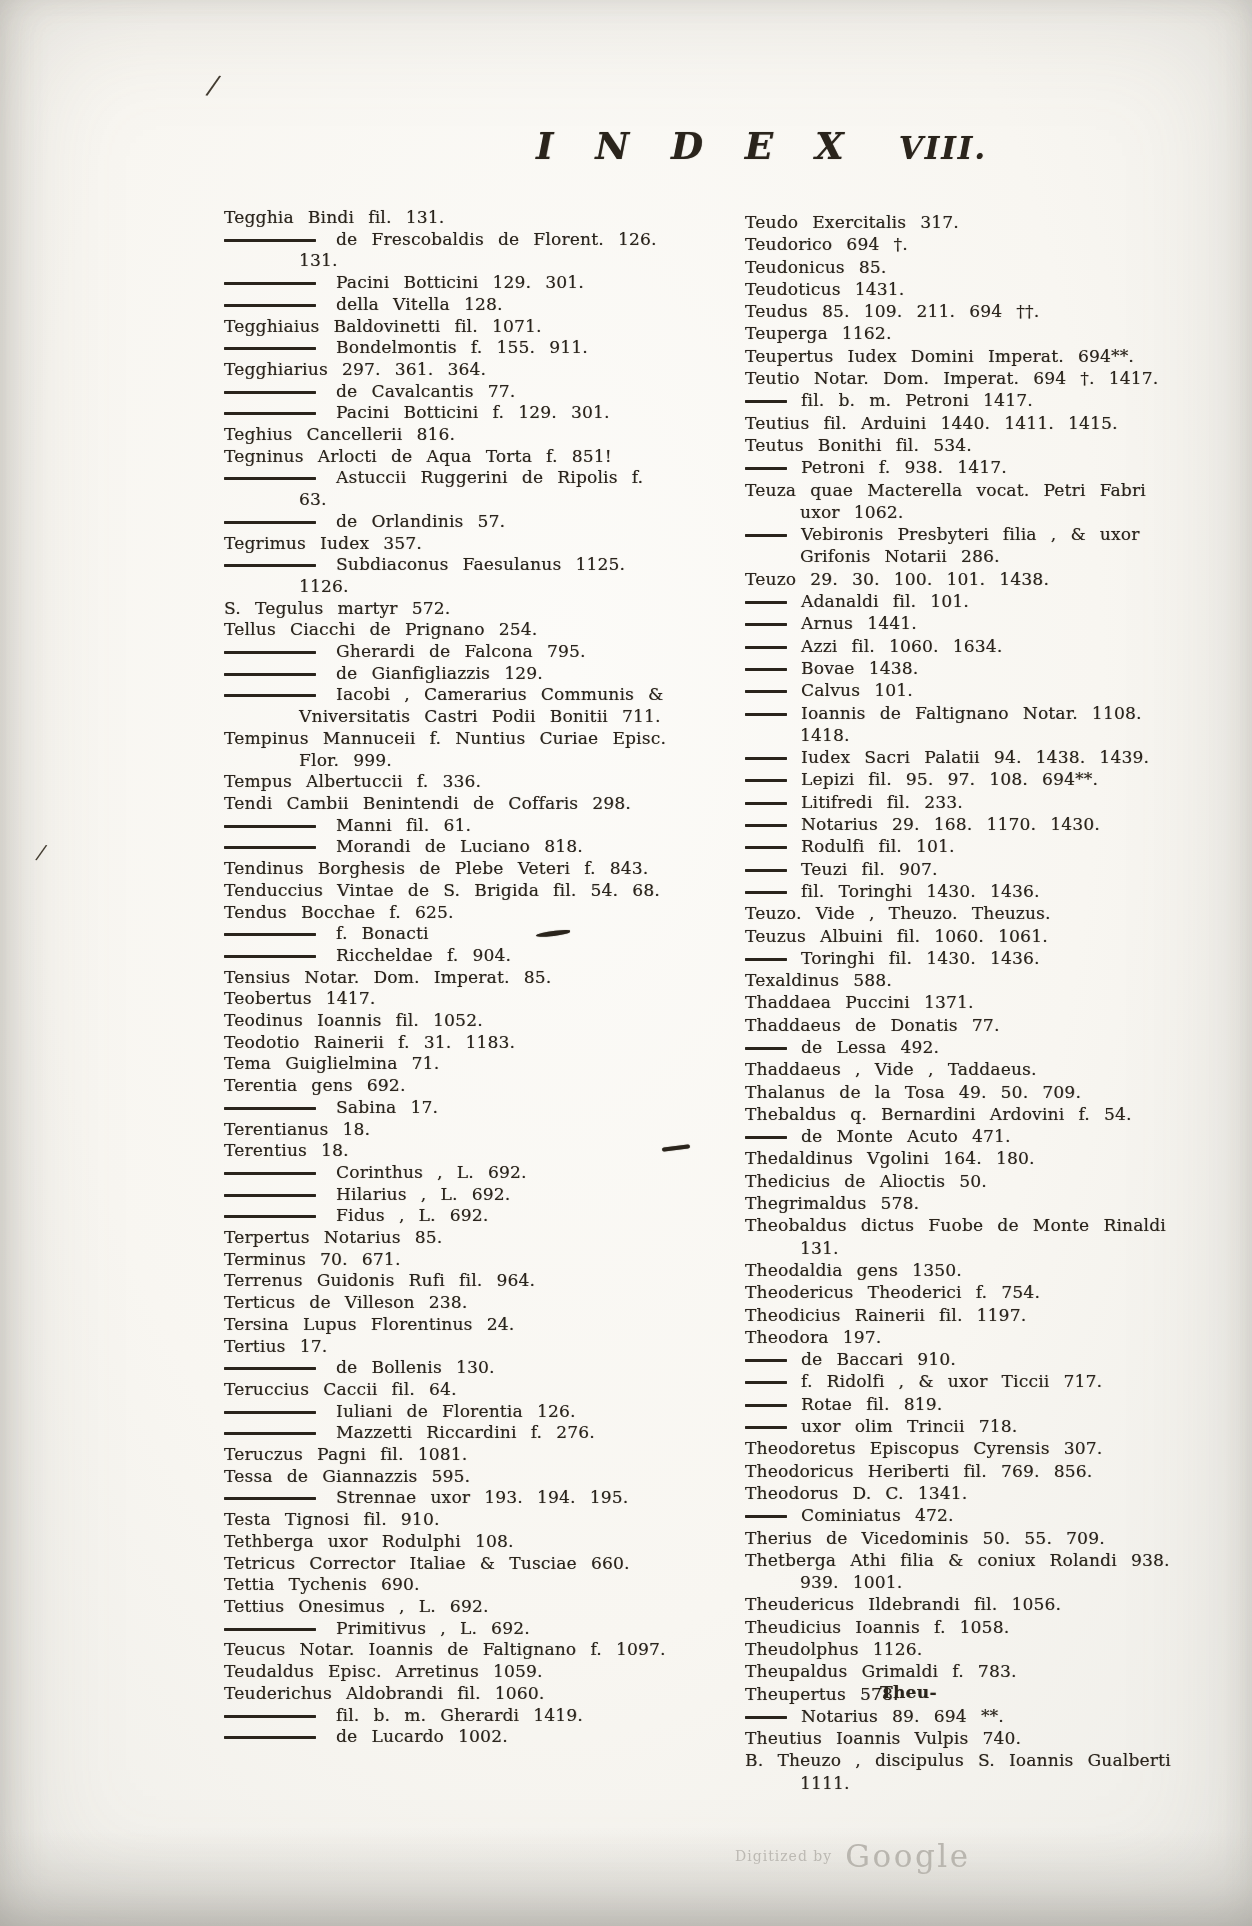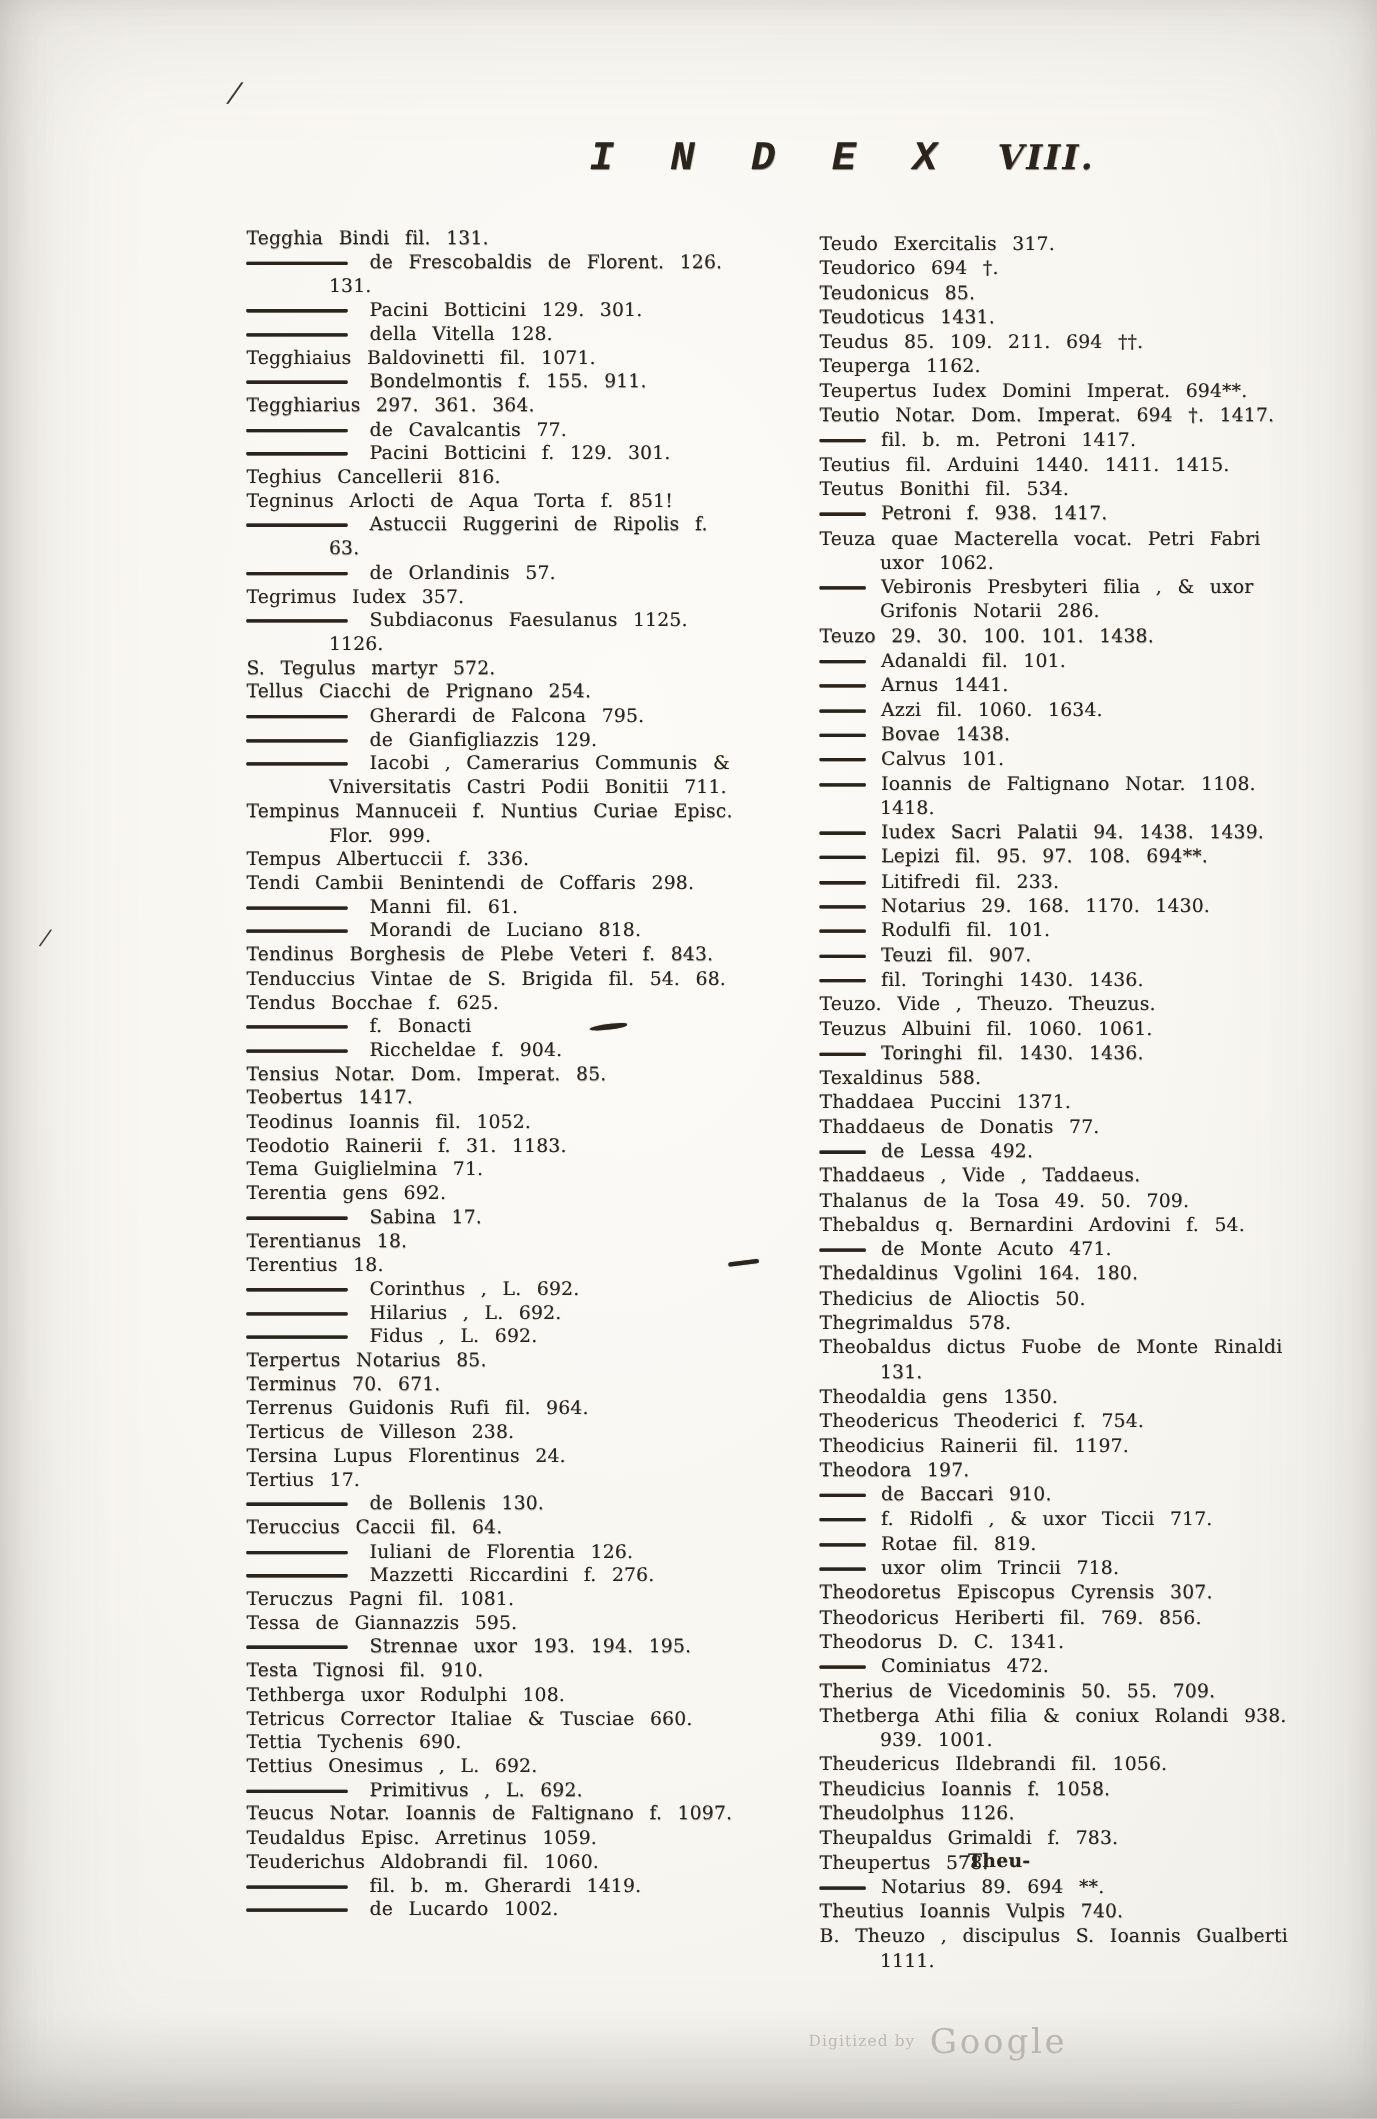--- a/index.html
+++ b/index.html
@@ -18,21 +18,20 @@
   }
   .header{
     position:absolute;left:536px;top:124px;
     white-space:nowrap;
     filter:blur(0.25px);
   }
   .index-title{
     font-size:37px;font-weight:800;font-style:italic;
     letter-spacing:9px;word-spacing:11px;
     text-shadow:0.4px 0.4px 0.8px rgba(40,32,20,0.55);
-    font-family:Liberation Mono, monospace;
   }
   .index-number{
     font-size:31px;font-weight:700;font-style:italic;
     letter-spacing:2px;margin-left:46px;
     text-shadow:0.4px 0.4px 0.8px rgba(40,32,20,0.55);
   }
   .col{
     position:absolute;
     font-size:17px;font-weight:400;
     letter-spacing:0.2px;word-spacing:0.5em;

